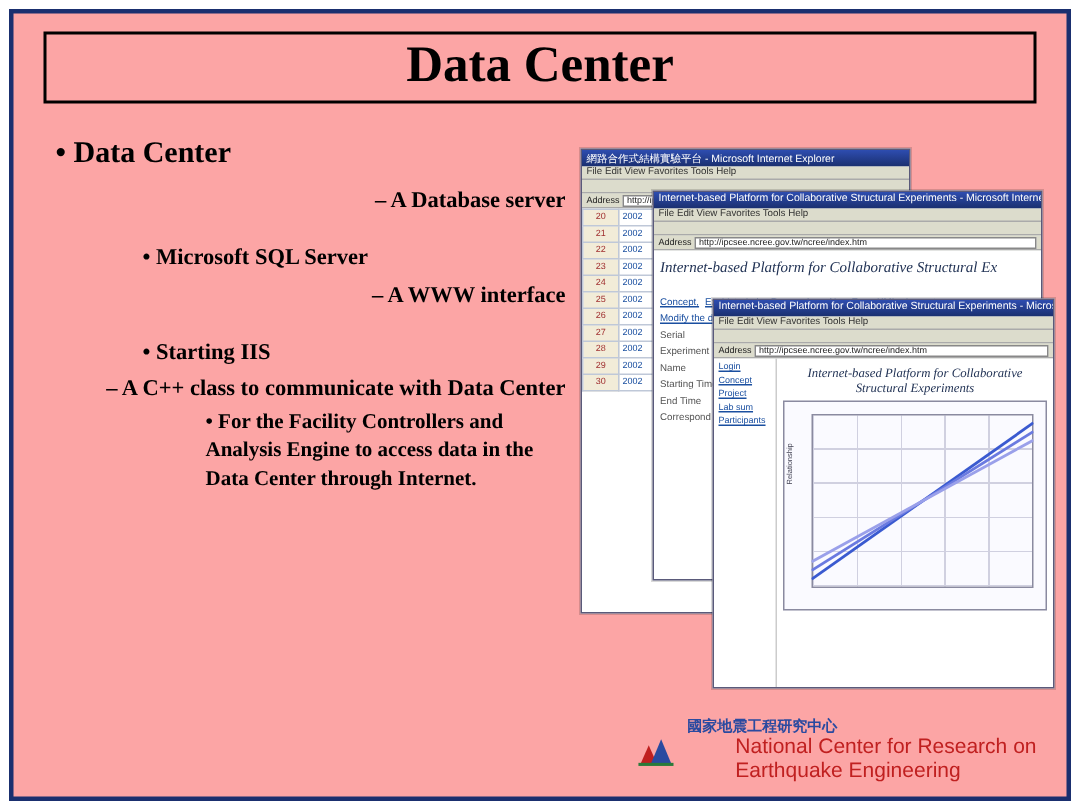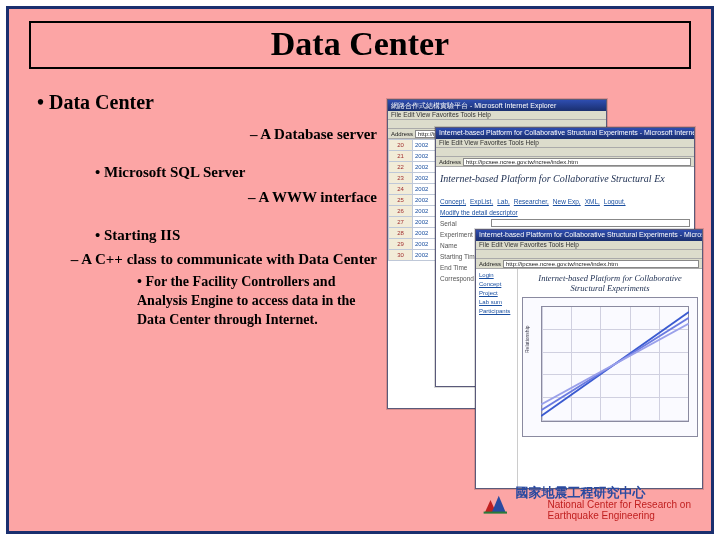--- a/index.html
+++ b/index.html
@@ -112,21 +112,21 @@
   .w2 .body { background:#fff; padding:4px; }
   .w2 .page-title { font-family:"Times New Roman",serif; font-style: italic; color:#235; font-size:10px; margin:2px 0 14px 0;}
   .w2 .links { font-size:6.5px; color:#1a4fa0; margin-bottom:4px; }
   .w2 .links span { text-decoration: underline; margin-right:4px;}
   .w2 .desc { font-size:6.5px; text-decoration: underline; color:#1a4fa0;}
   .w2 .form-row { display:flex; font-size:6.5px; margin-top:3px; align-items:center; gap:3px;}
   .w2 .form-row .lab { width:48px; color:#555;}
   .w2 .form-row .inp { flex:1; height:8px; background:#fff; border:1px solid #888; font-size:6px; padding:0 2px;}
 
   
-  .w3 { top: 130px; left: 88px; width: 228px; height: 260px; }
+  .w3 { top: 100px; left: 88px; width: 228px; height: 260px; }
   .w3 .body { background:#fff; display:flex; }
   .w3 .side { width:42px; padding:3px; font-size:6px; color:#1a4fa0; border-right:1px solid #ccc;}
   .w3 .side div { text-decoration: underline; margin-bottom:3px;}
   .w3 .chartwrap { flex:1; padding:4px; }
   .w3 .charttitle { font-family:"Times New Roman",serif; font-style: italic; font-size:8.5px; text-align:center; color:#235; margin-bottom:4px;}
   .w3 .chart {
     width: 100%; height: 140px; background:#fafaff;
     border:1px solid #8a8aa0; position:relative;
   }
   .w3 .chart .grid {
@@ -146,22 +146,22 @@
   .footer {
     position: absolute;
     right: 20px; bottom: 10px;
     display: flex; align-items: center; gap: 6px;
     font-family: "Microsoft JhengHei", Arial, sans-serif;
   }
   .footer .logo {
     width: 28px; height: 22px;
     display:flex; align-items:center; justify-content:center;
   }
-  .footer .txt-cn { font-size: 13px; color:#2a4aa0; font-weight:bold; line-height:1;}
-  .footer .txt-en { font-size: 10px; color:#c02020; line-height:1.1;padding-left:32px;}
+  .footer .txt-cn { font-size: 10px; color:#2a4aa0; font-weight:bold; line-height:1;}
+  .footer .txt-en { font-size: 14px; color:#c02020; line-height:1.1;padding-left:32px;}
 </style>
 </head>
 <body>
 
 <div class="slide">
 
   <div class="title-box">
     <h1>Data Center</h1>
   </div>
 

